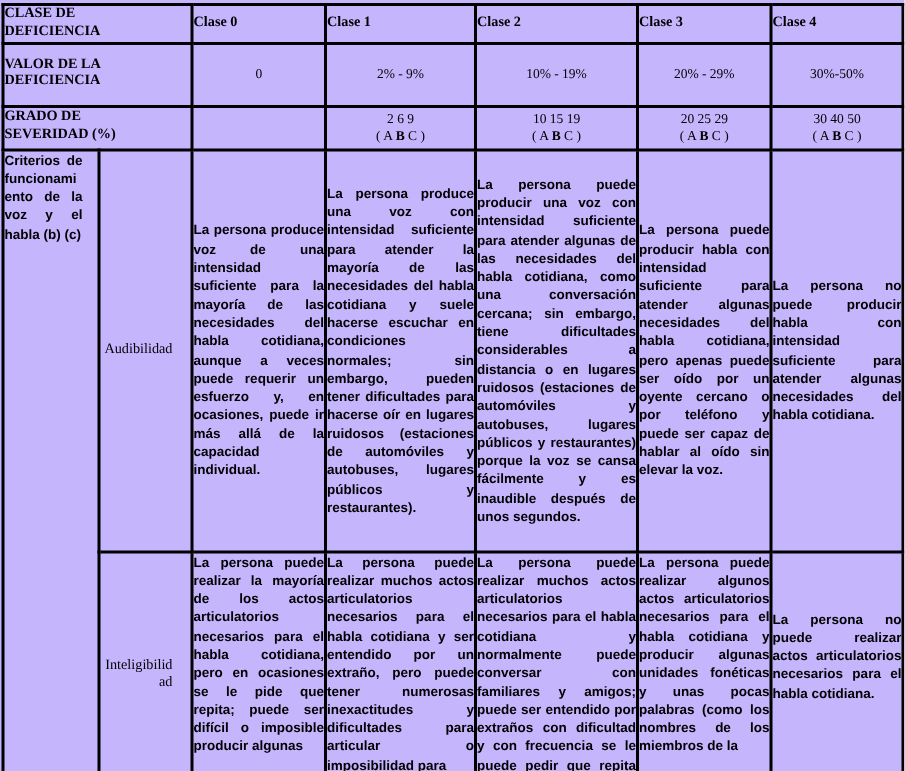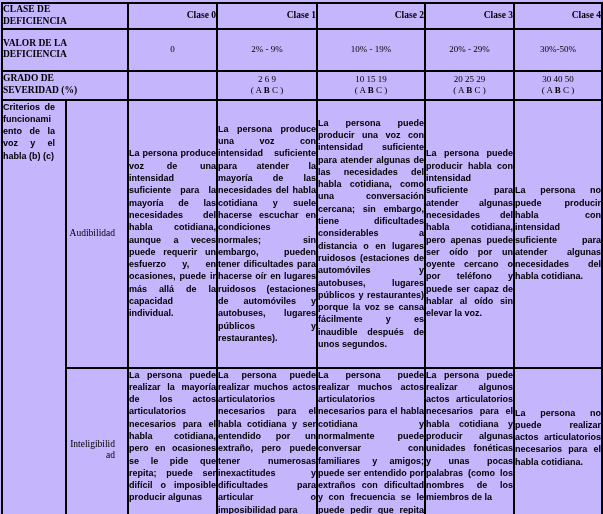--- a/index.html
+++ b/index.html
@@ -36,21 +36,21 @@
     text-align: left;
     vertical-align: middle;
     padding-left: 4px;
   }
   td.hdr-label .wrap {
     display: inline-block;
     max-width: 100px;
     font: bold 9.5px/11.5px "Liberation Serif", serif;
   }
   td.hdr-class {
-    text-align: right;
+    text-align: left;
     vertical-align: middle;
     font: bold 9.5px/11px "Liberation Serif", serif;
   }
   td.val {
     text-align: center;
     vertical-align: middle;
     font: 9px/11px "Liberation Serif", serif;
   }
   td.sev {
     text-align: center;

